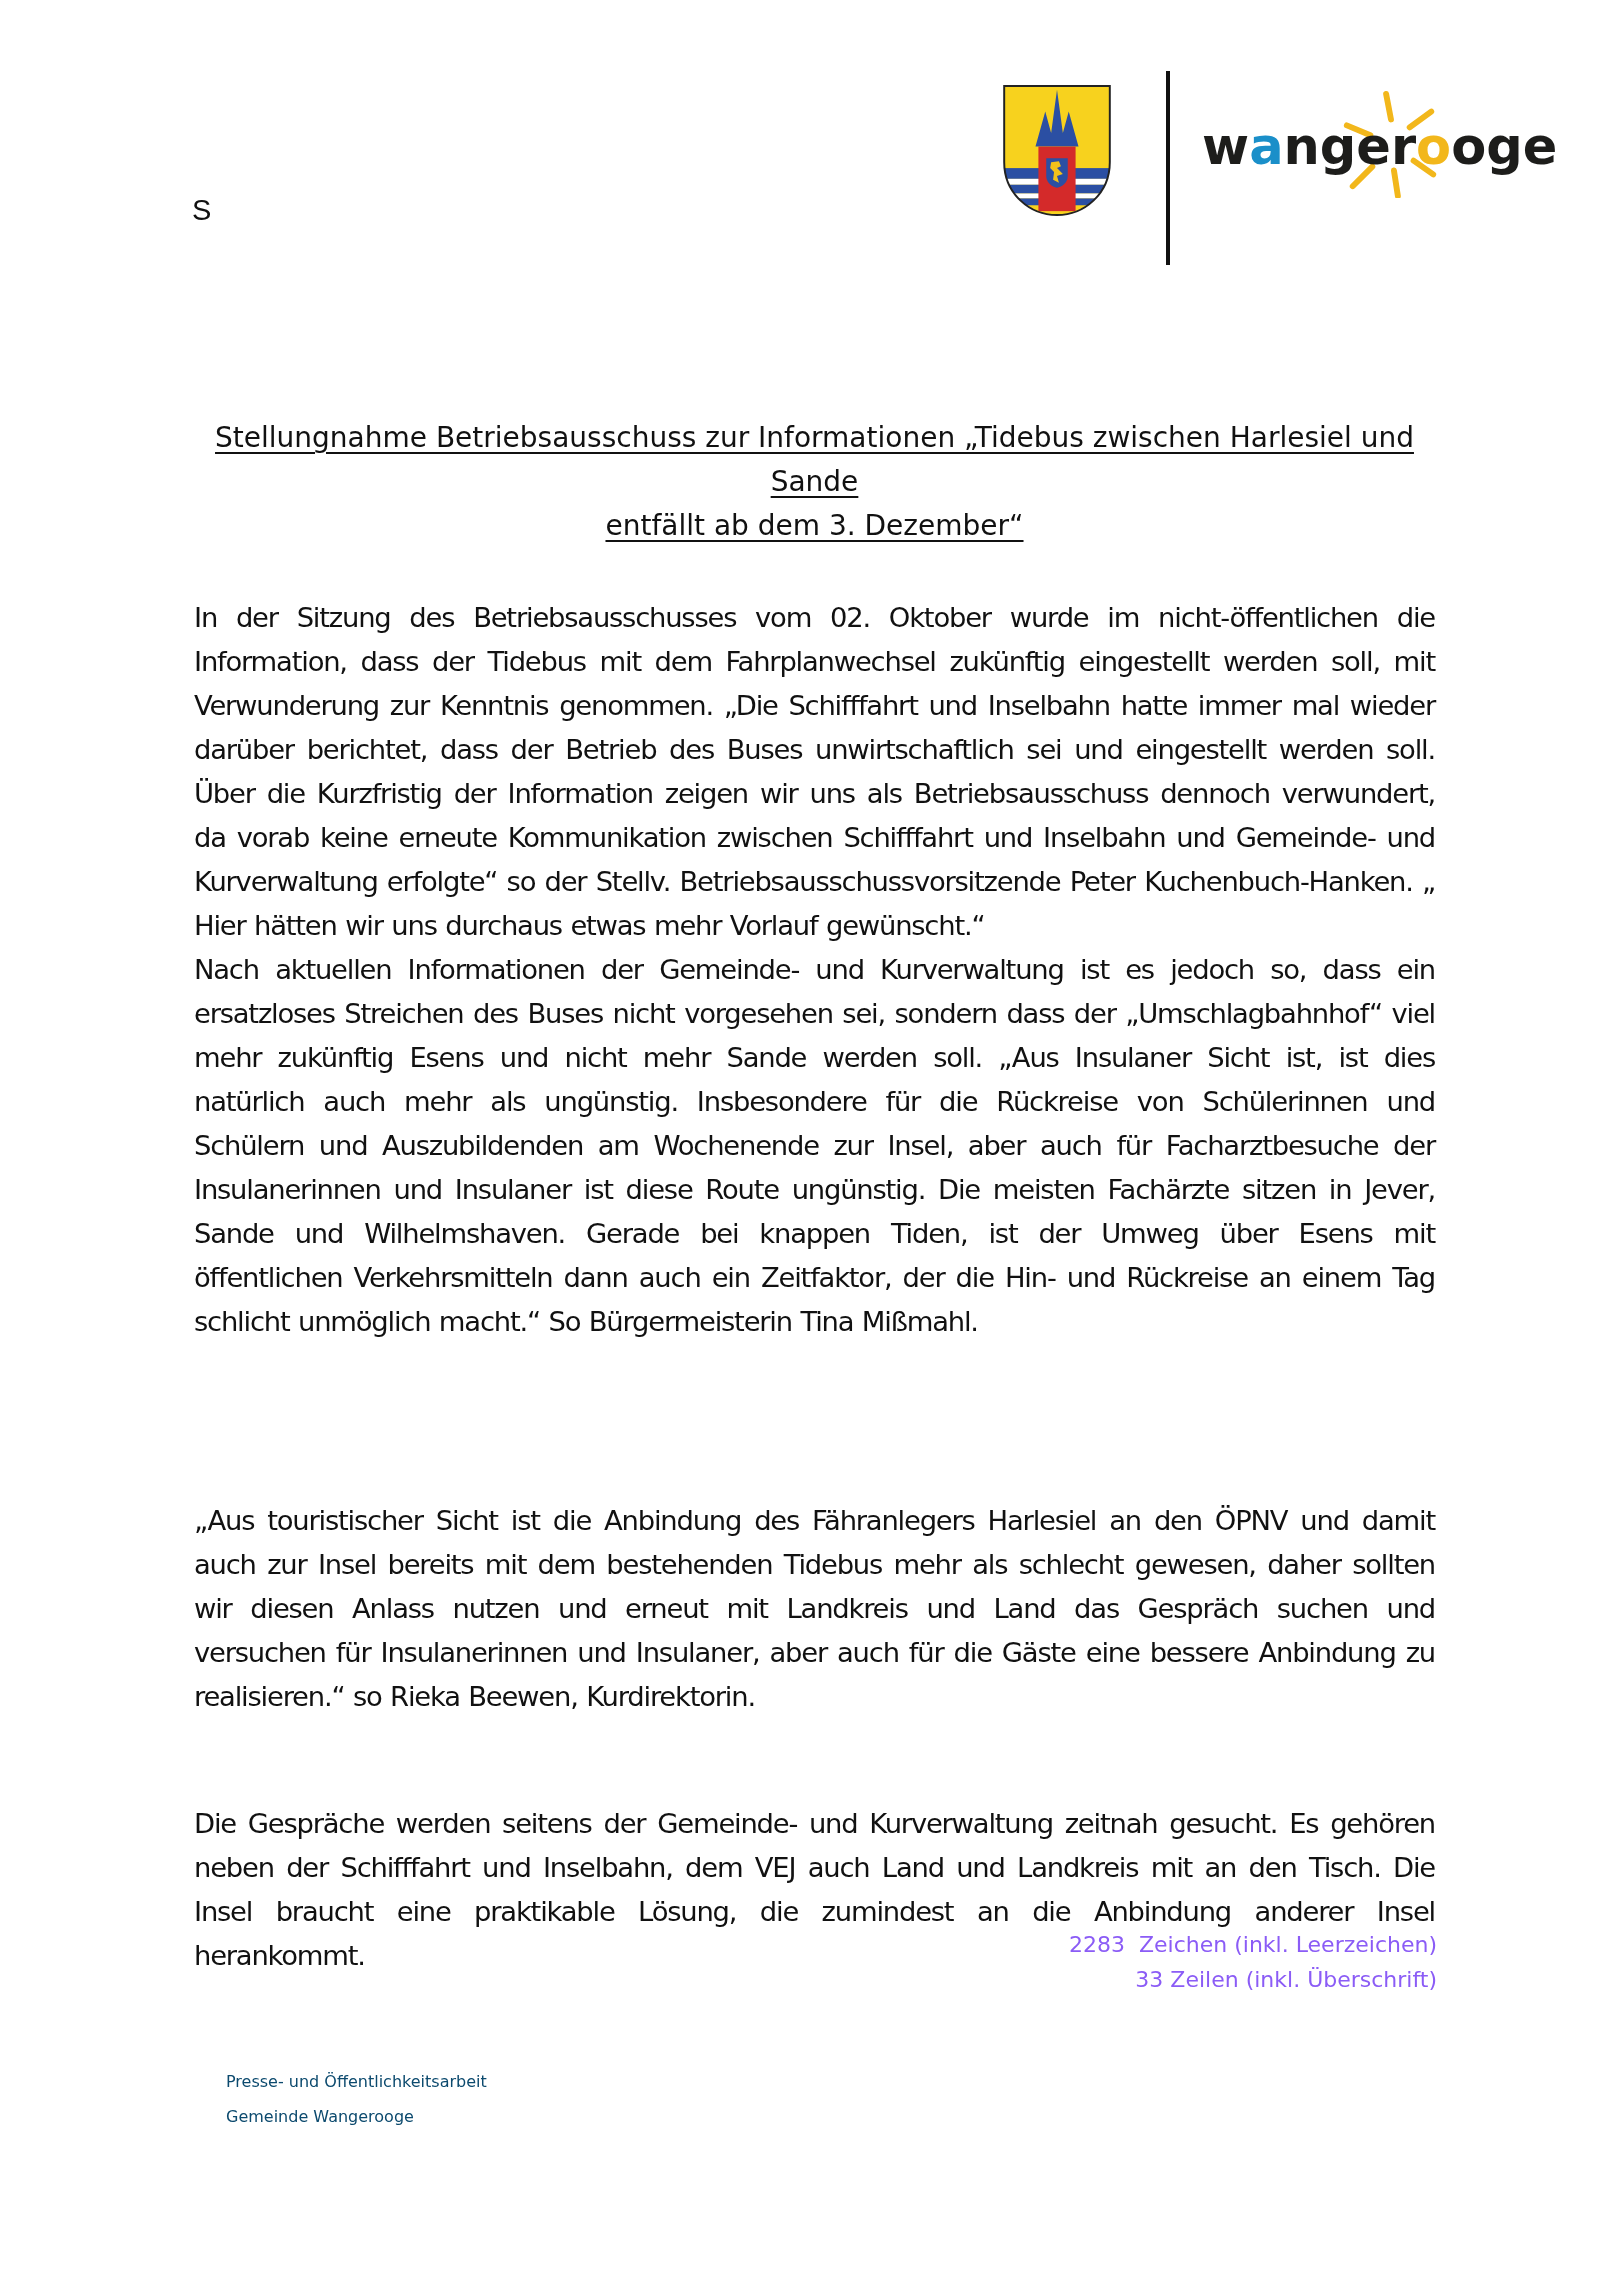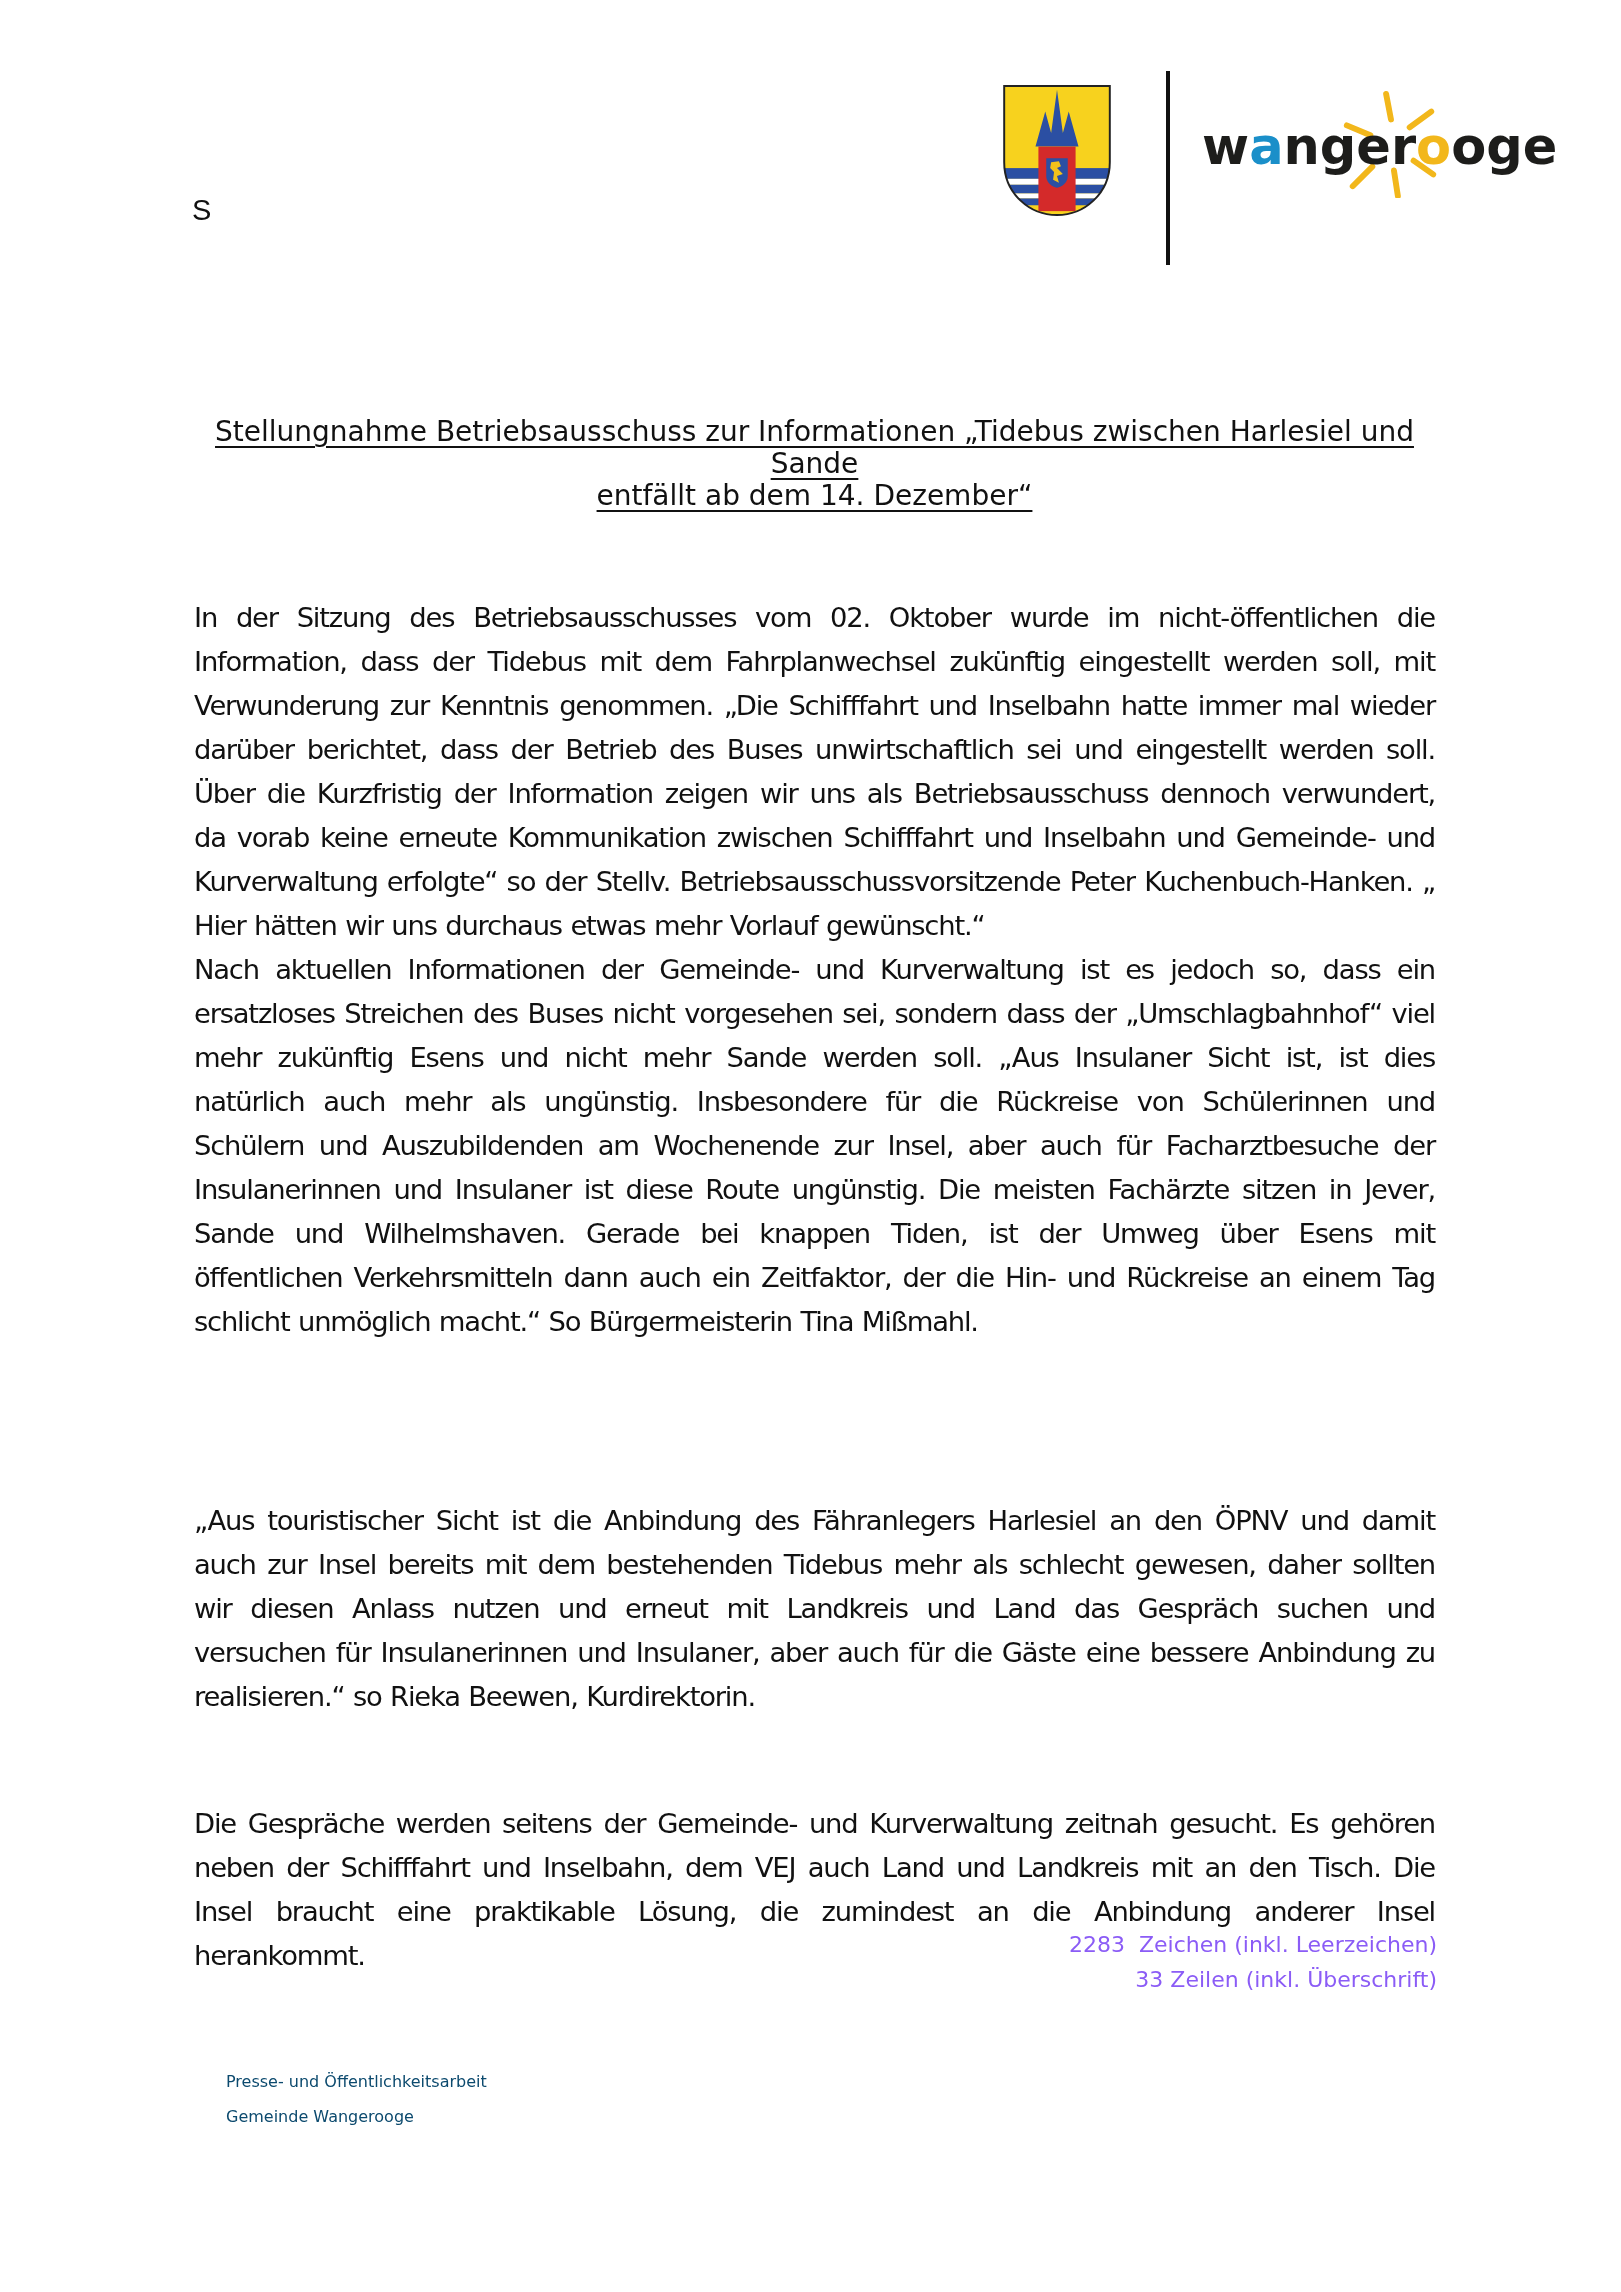--- a/index.html
+++ b/index.html
@@ -9,21 +9,21 @@
   .corner-mark { position: absolute; left: 192px; top: 194px; font-family: "Liberation Sans", sans-serif; font-size: 29px; color: #111; }
 
   .crest { position: absolute; left: 1002px; top: 84px; width: 110px; height: 133px; }
   .divider { position: absolute; left: 1166px; top: 71px; width: 3.9px; height: 194px; background: #111; }
   .wordmark { position: absolute; left: 1202px; top: 90px; width: 333px; height: 108px; }
   .wordmark-text { position: absolute; left: 0; top: 27.4px; font-family: "DejaVu Sans", sans-serif; font-weight: bold; font-size: 51px; letter-spacing: 0px; color: #1d1d1b; white-space: nowrap; }
   .wordmark-text .blue { color: #1a8fc9; }
   .wordmark-text .sun-o { color: #f2b71b; }
   .sun { position: absolute; left: 135px; top: 0; width: 108px; height: 108px; }
 
-  .title { position: absolute; left: 192px; top: 416px; width: 1245px; text-align: center; font-family: "DejaVu Sans", sans-serif; font-size: 28px; line-height: 32px; color: #111; }
+  .title { position: absolute; left: 192px; top: 416px; width: 1245px; text-align: center; font-family: "DejaVu Sans", sans-serif; font-size: 28px; line-height: 44px; color: #111; }
   .title span { text-decoration: underline; text-decoration-thickness: 2px; text-underline-offset: 4.9px; }
 
   .body-text { position: absolute; left: 194px; width: 1241px; font-family: "DejaVu Sans", sans-serif; font-size: 27.4px; line-height: 44px; text-align: justify; color: #111; letter-spacing: -1.2px; word-spacing: 1px; }
   .body-text p { margin: 0; }
   #para-1 { top: 596px; }
   #para-2 { top: 940px; margin-top: 8px; }
   #para-3 { top: 1499px; }
   #para-4 { top: 1802px; }
 
   .stats { position: absolute; right: 184px; top: 1927px; text-align: right; font-family: "DejaVu Sans", sans-serif; font-size: 22px; line-height: 35px; color: #8b5cf6; }
@@ -72,21 +72,21 @@
         <line x1="16" y1="98" x2="36" y2="78"></line>
         <line x1="58" y1="82" x2="62" y2="108"></line>
         <line x1="78" y1="72" x2="98" y2="86"></line>
       </g>
     </svg>
     <div class="wordmark-text"><span>w</span><span class="blue">a</span><span>nger</span><span class="sun-o">o</span><span>oge</span></div>
   </div>
 
   <div class="title">
     <span>Stellungnahme Betriebsausschuss zur Informationen „Tidebus zwischen Harlesiel und Sande</span><br>
-    <span>entfällt ab dem 14. Dezember“</span>
+    <span>entfällt ab dem 3. Dezember“</span>
   </div>
 
   <div class="body-text" id="para-1">
     <p>In der Sitzung des Betriebsausschusses vom 02. Oktober wurde im nicht-öffentlichen die Information, dass der Tidebus mit dem Fahrplanwechsel zukünftig eingestellt werden soll, mit Verwunderung zur Kenntnis genommen. „Die Schifffahrt und Inselbahn hatte immer mal wieder darüber berichtet, dass der Betrieb des Buses unwirtschaftlich sei und eingestellt werden soll. Über die Kurzfristig der Information zeigen wir uns als Betriebsausschuss dennoch verwundert, da vorab keine erneute Kommunikation zwischen Schifffahrt und Inselbahn und Gemeinde- und Kurverwaltung erfolgte“ so der Stellv. Betriebsausschussvorsitzende Peter Kuchenbuch-Hanken. „ Hier hätten wir uns durchaus etwas mehr Vorlauf gewünscht.“</p>
   </div>
   <div class="body-text" id="para-2">
     <p>Nach aktuellen Informationen der Gemeinde- und Kurverwaltung ist es jedoch so, dass ein ersatzloses Streichen des Buses nicht vorgesehen sei, sondern dass der „Umschlagbahnhof“ viel mehr zukünftig Esens und nicht mehr Sande werden soll. „Aus Insulaner Sicht ist, ist dies natürlich auch mehr als ungünstig. Insbesondere für die Rückreise von Schülerinnen und Schülern und Auszubildenden am Wochenende zur Insel, aber auch für Facharztbesuche der Insulanerinnen und Insulaner ist diese Route ungünstig. Die meisten Fachärzte sitzen in Jever, Sande und Wilhelmshaven. Gerade bei knappen Tiden, ist der Umweg über Esens mit öffentlichen Verkehrsmitteln dann auch ein Zeitfaktor, der die Hin- und Rückreise an einem Tag schlicht unmöglich macht.“ So Bürgermeisterin Tina Mißmahl.</p>
   </div>
   <div class="body-text" id="para-3">
     <p>„Aus touristischer Sicht ist die Anbindung des Fähranlegers Harlesiel an den ÖPNV und damit auch zur Insel bereits mit dem bestehenden Tidebus mehr als schlecht gewesen, daher sollten wir diesen Anlass nutzen und erneut mit Landkreis und Land das Gespräch suchen und versuchen für Insulanerinnen und Insulaner, aber auch für die Gäste eine bessere Anbindung zu realisieren.“ so Rieka Beewen, Kurdirektorin.</p>

